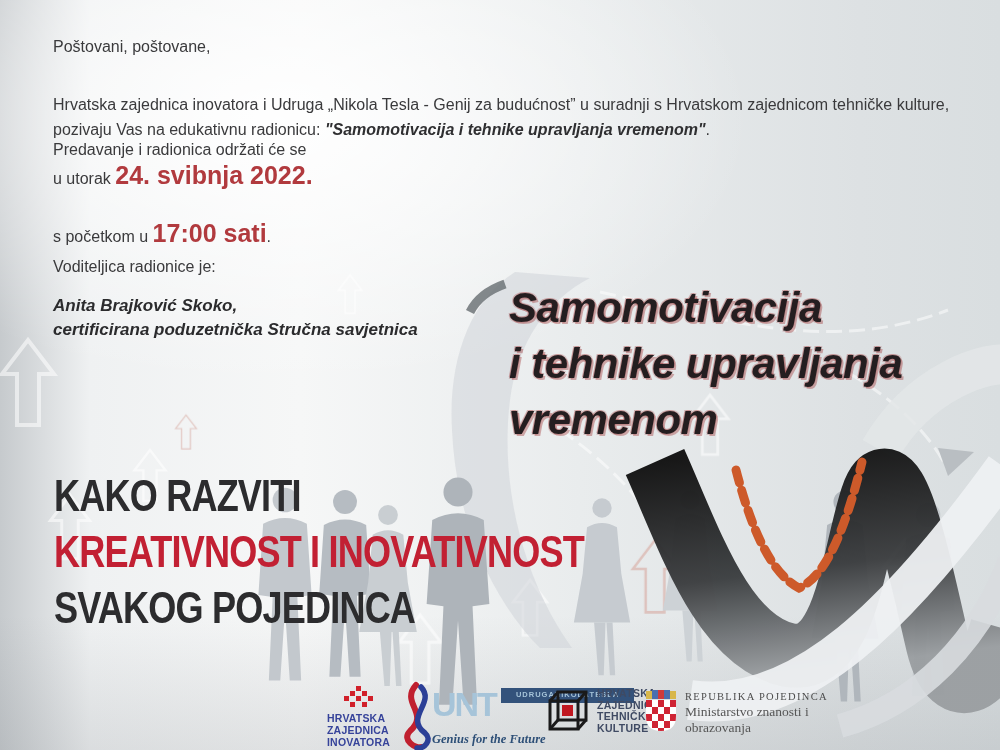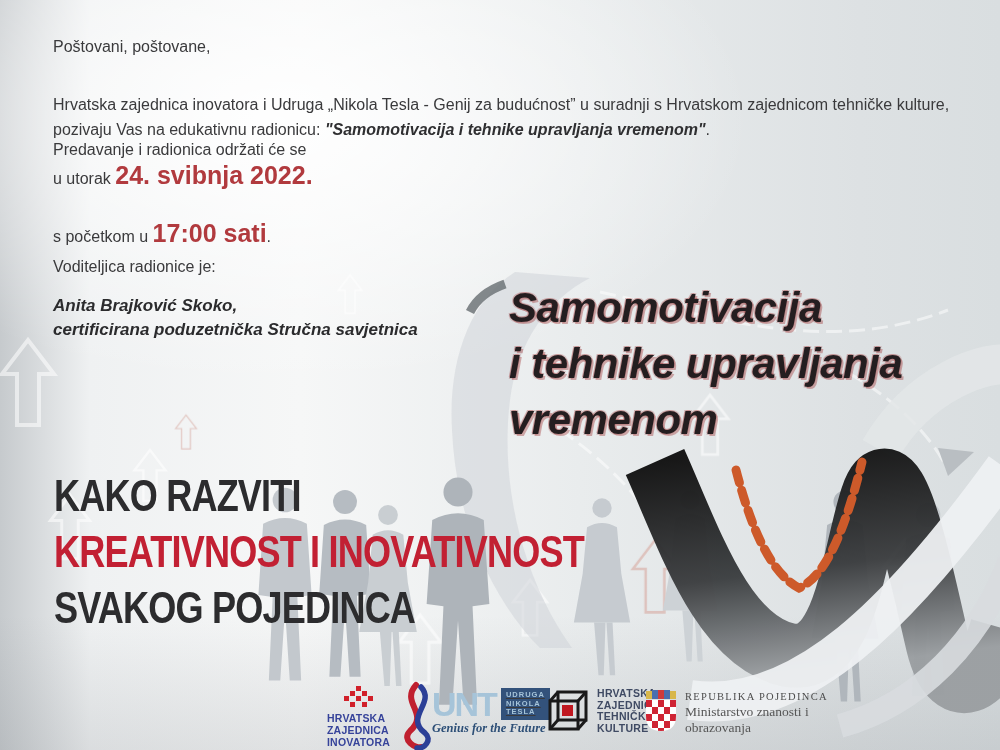--- a/index.html
+++ b/index.html
@@ -38,24 +38,24 @@
   .headline{left:54px;top:468px;font-weight:bold;color:#2c2c2e;}
   .headline .hl{display:block;font-size:44px;line-height:56px;letter-spacing:-1px;transform:scaleX(.82);transform-origin:left;white-space:nowrap;}
   .headline .hl-red{color:#c22033;}
 
   
   .logo{display:flex;align-items:center;gap:6px;}
   .hzi{left:327px;top:681px;}
   .hzi-text{font-size:10.5px;font-weight:bold;color:#36439a;line-height:12px;letter-spacing:.2px;text-align:left;}
   .hzi-stack{display:flex;flex-direction:column;align-items:center;gap:2px;}
 
-  .unt{left:432px;top:688px;display:flex;flex-direction:column;align-items:flex-start;}
+  .unt{left:432px;top:688px;display:flex;flex-direction:column;align-items:flex-start;gap:11px;}
   .unt-row{display:flex;align-items:flex-start;gap:5px;}
   .unt-acronym{font-size:34px;font-weight:bold;color:#a6c4d9;letter-spacing:-2px;line-height:32px;}
-  .unt-box{background:#33527b;padding:3px 5px;display:flex;flex-direction:column;text-decoration:underline;}
+  .unt-box{background:#33527b;padding:3px 15px;display:flex;flex-direction:row;}
   .unt-box span{font-size:7.5px;font-weight:bold;color:#a6c4d9;letter-spacing:1px;line-height:8.5px;}
   .unt-tag{font-family:"Liberation Serif",serif;font-weight:bold;font-style:italic;font-size:12.5px;color:#2d4f77;margin-top:1px;}
 
   .hztk{left:545px;top:686px;}
   .hztk-text{font-size:10.5px;font-weight:bold;color:#3f4a63;line-height:11.5px;letter-spacing:.3px;}
 
   .ministry{left:643px;top:690px;align-items:flex-start;}
   .min-text{padding-top:1px;}
   .min-l1{font-family:"Liberation Serif",serif;font-size:10.5px;letter-spacing:1.3px;color:#4c4c4c;margin-bottom:2px;}
   .min-l2{font-family:"Liberation Serif",serif;font-size:13.5px;color:#565656;line-height:16px;}

